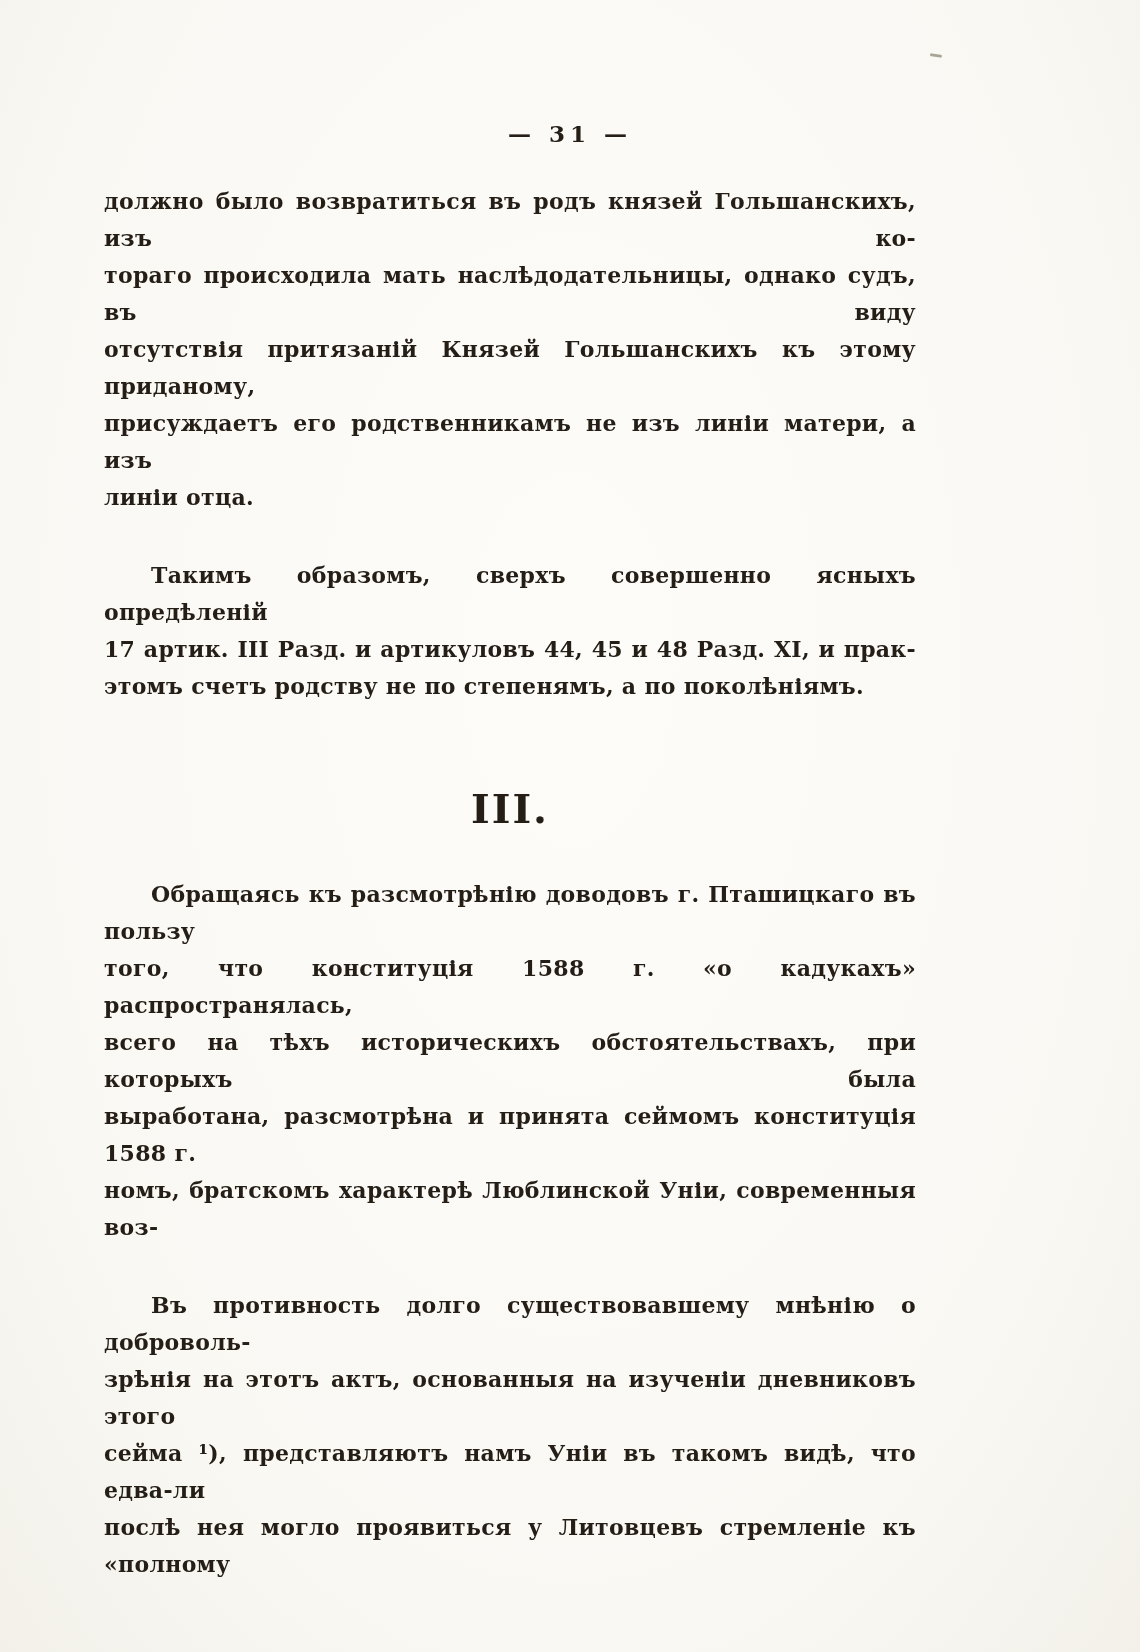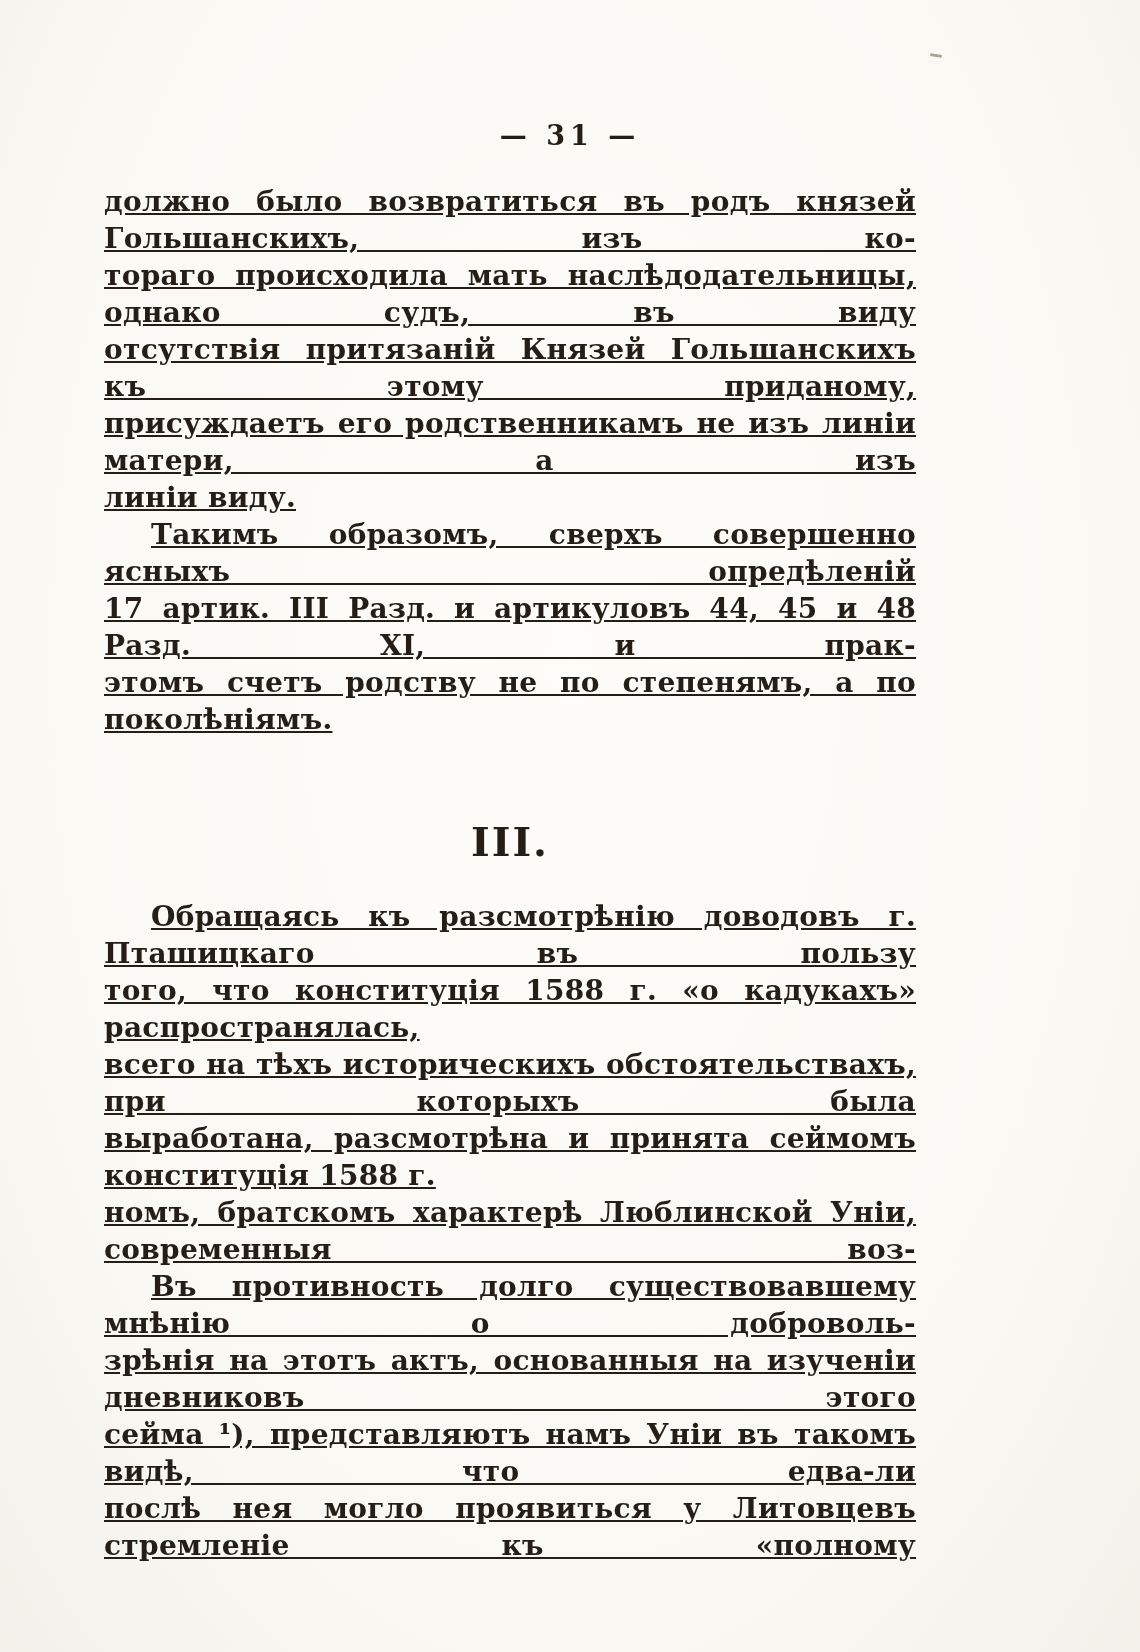--- a/index.html
+++ b/index.html
@@ -17,43 +17,42 @@
     font-weight: 700;
     overflow: hidden;
   }
 
   .page-number {
     position: absolute;
     top: 120px;
     left: 0;
     width: 100%;
     text-align: center;
-    font-size: 27px;
+    font-size: 23px;
     letter-spacing: 5px;
   }
 
   .text-block {
     position: absolute;
     top: 183px;
     left: 104px;
     width: 812px;
   }
 
   .para { margin: 0; }
 
   .line {
-    font-size: 28px;
+    font-size: 22px;
     line-height: 37px;
     text-align: justify;
     text-align-last: justify;
     letter-spacing: 0.3px;
-    text-decoration: underline;
   }
   .line.last { text-align-last: left; }
-  .line.indent { text-indent: 47px; }
+  .line.indent { text-indent: 47px; margin-top: 41px; }
 
   .heading {
     text-align: center;
     font-size: 40px;
     line-height: 52px;
     margin: 78px 0 30px 0;
     letter-spacing: 2px;
   }
 
   .speck {
@@ -78,21 +77,21 @@
     <span>— 31 —</span>
   </div>
 
   <div class="text-block">
     <div id="content-root">
         <div class="para">
           <div class="line">должно было возвратиться въ родъ князей Гольшанскихъ, изъ ко-</div>
           <div class="line">тораго происходила мать наслѣдодательницы, однако судъ, въ виду</div>
           <div class="line">отсутствія притязаній Князей Гольшанскихъ къ этому приданому,</div>
           <div class="line">присуждаетъ его родственникамъ не изъ линіи матери, а изъ</div>
-          <div class="line last">линіи виду.</div>
+          <div class="line last">линіи отца.</div>
         </div>
         <div class="para">
           <div class="line indent">Такимъ образомъ, сверхъ совершенно ясныхъ опредѣленій</div>
           <div class="line">17 артик. III Разд. и артикуловъ 44, 45 и 48 Разд. XI, и прак-</div>
           <div class="line last">этомъ счетъ родству не по степенямъ, а по поколѣніямъ.</div>
         </div>
         <div class="heading">III.</div>
         <div class="para">
           <div class="line indent">Обращаясь къ разсмотрѣнію доводовъ г. Пташицкаго въ пользу</div>
           <div class="line">того, что конституція 1588 г. «о кадукахъ» распространялась,</div>

